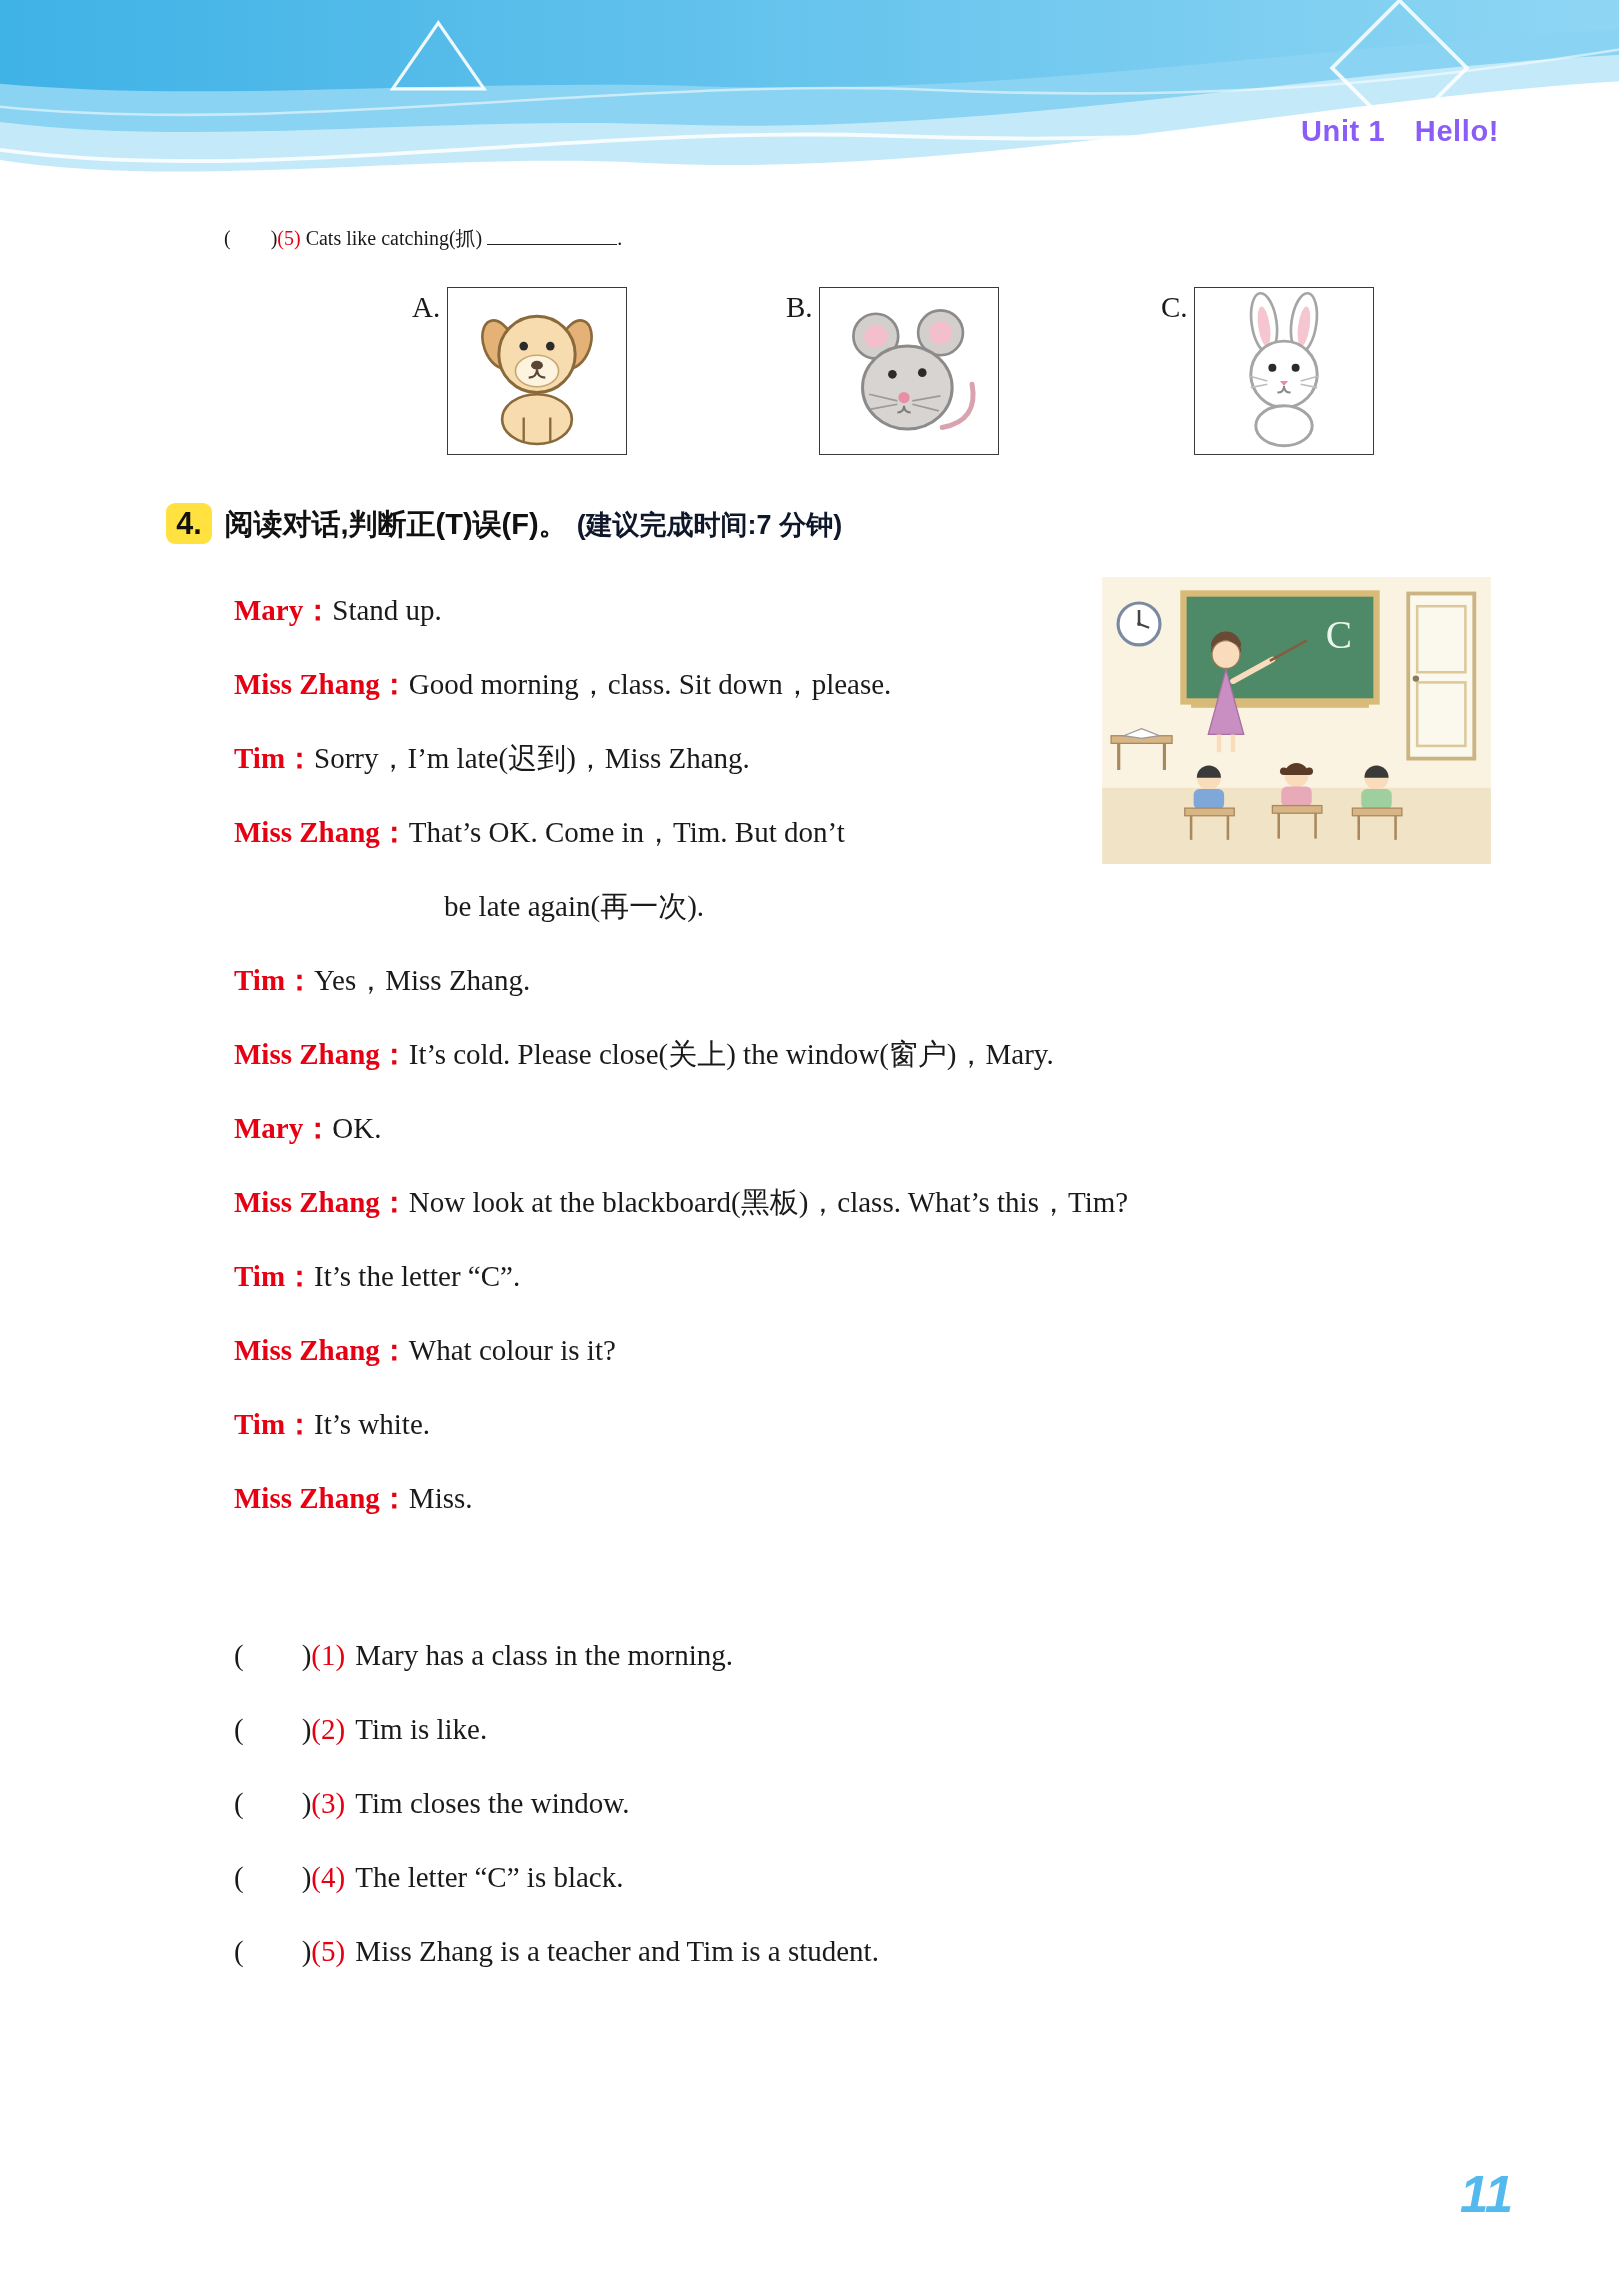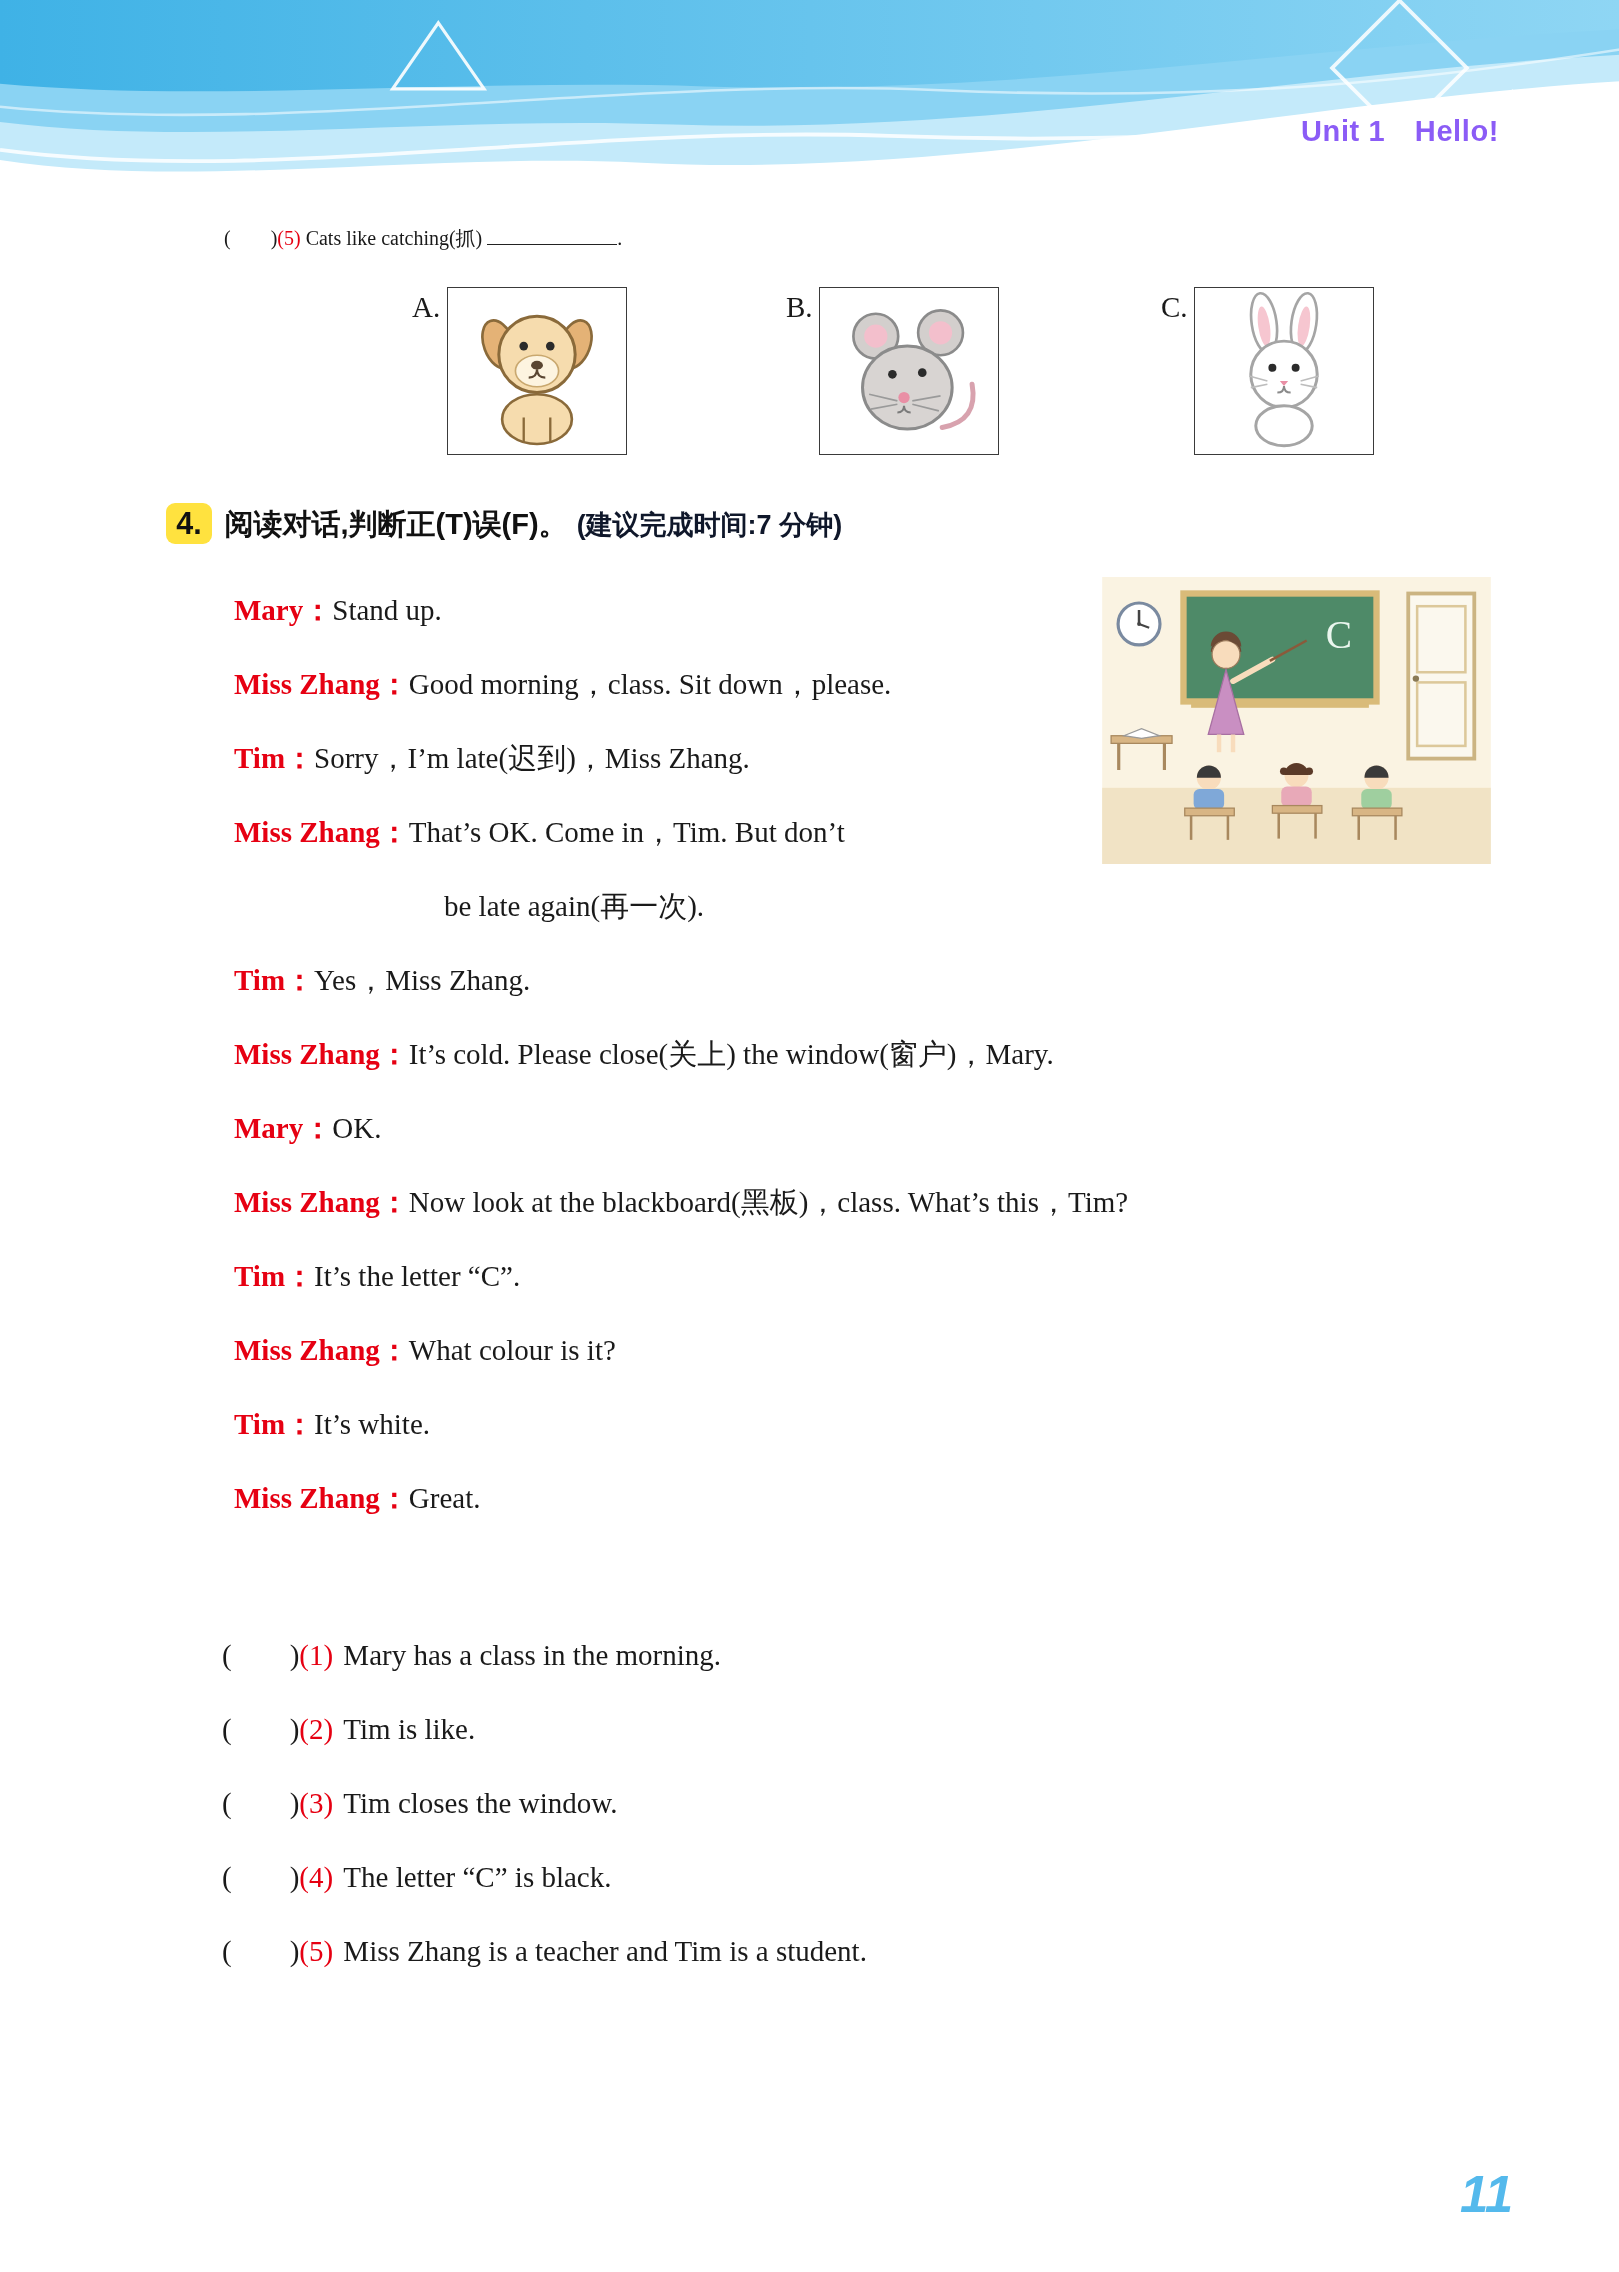--- a/index.html
+++ b/index.html
@@ -44,21 +44,21 @@
   .dialogue{position:absolute;left:234px;top:573px;width:1220px;}
   .dlg-line{line-height:74px;height:74px;font-size:29px;white-space:nowrap;}
   .spk{color:#e60012;font-weight:bold;}
   .indent{padding-left:210px;}
 
   
   .classroom{position:absolute;left:1102px;top:577px;width:389px;height:287px;}
   .classroom svg{width:100%;height:100%;}
 
   
-  .tf-list{position:absolute;left:222px;top:1618px;width:1239px;}
+  .tf-list{position:absolute;left:234px;top:1618px;width:1239px;}
   .tf-item{line-height:74px;height:74px;font-size:29px;white-space:nowrap;}
   .tf-text{margin-left:10.2px;}
 
   
   .page-number{
     position:absolute;right:107px;top:2165px;
     font-family:"Liberation Sans", sans-serif;font-style:italic;font-weight:bold;
     font-size:51px;color:#54B9EC;
   }
 </style>
@@ -216,21 +216,21 @@
     <div class="dlg-line"><span class="spk">Tim：</span><span>Sorry，I’m late(迟到)，Miss Zhang.</span></div>
     <div class="dlg-line"><span class="spk">Miss Zhang：</span><span>That’s OK. Come in，Tim. But don’t</span></div>
     <div class="dlg-line indent"><span>be late again(再一次).</span></div>
     <div class="dlg-line"><span class="spk">Tim：</span><span>Yes，Miss Zhang.</span></div>
     <div class="dlg-line"><span class="spk">Miss Zhang：</span><span>It’s cold. Please close(关上) the window(窗户)，Mary.</span></div>
     <div class="dlg-line"><span class="spk">Mary：</span><span>OK.</span></div>
     <div class="dlg-line"><span class="spk">Miss Zhang：</span><span>Now look at the blackboard(黑板)，class. What’s this，Tim?</span></div>
     <div class="dlg-line"><span class="spk">Tim：</span><span>It’s the letter “C”.</span></div>
     <div class="dlg-line"><span class="spk">Miss Zhang：</span><span>What colour is it?</span></div>
     <div class="dlg-line"><span class="spk">Tim：</span><span>It’s white.</span></div>
-    <div class="dlg-line"><span class="spk">Miss Zhang：</span><span>Great.</span></div>
+    <div class="dlg-line"><span class="spk">Miss Zhang：</span><span>Miss.</span></div>
   </div>
 
   <div class="tf-list">
     <div class="tf-item"><span>(　　)</span><span class="red">(1)</span><span class="tf-text">Mary has a class in the morning.</span></div>
     <div class="tf-item"><span>(　　)</span><span class="red">(2)</span><span class="tf-text">Tim is like.</span></div>
     <div class="tf-item"><span>(　　)</span><span class="red">(3)</span><span class="tf-text">Tim closes the window.</span></div>
     <div class="tf-item"><span>(　　)</span><span class="red">(4)</span><span class="tf-text">The letter “C” is black.</span></div>
     <div class="tf-item"><span>(　　)</span><span class="red">(5)</span><span class="tf-text">Miss Zhang is a teacher and Tim is a student.</span></div>
   </div>
 

